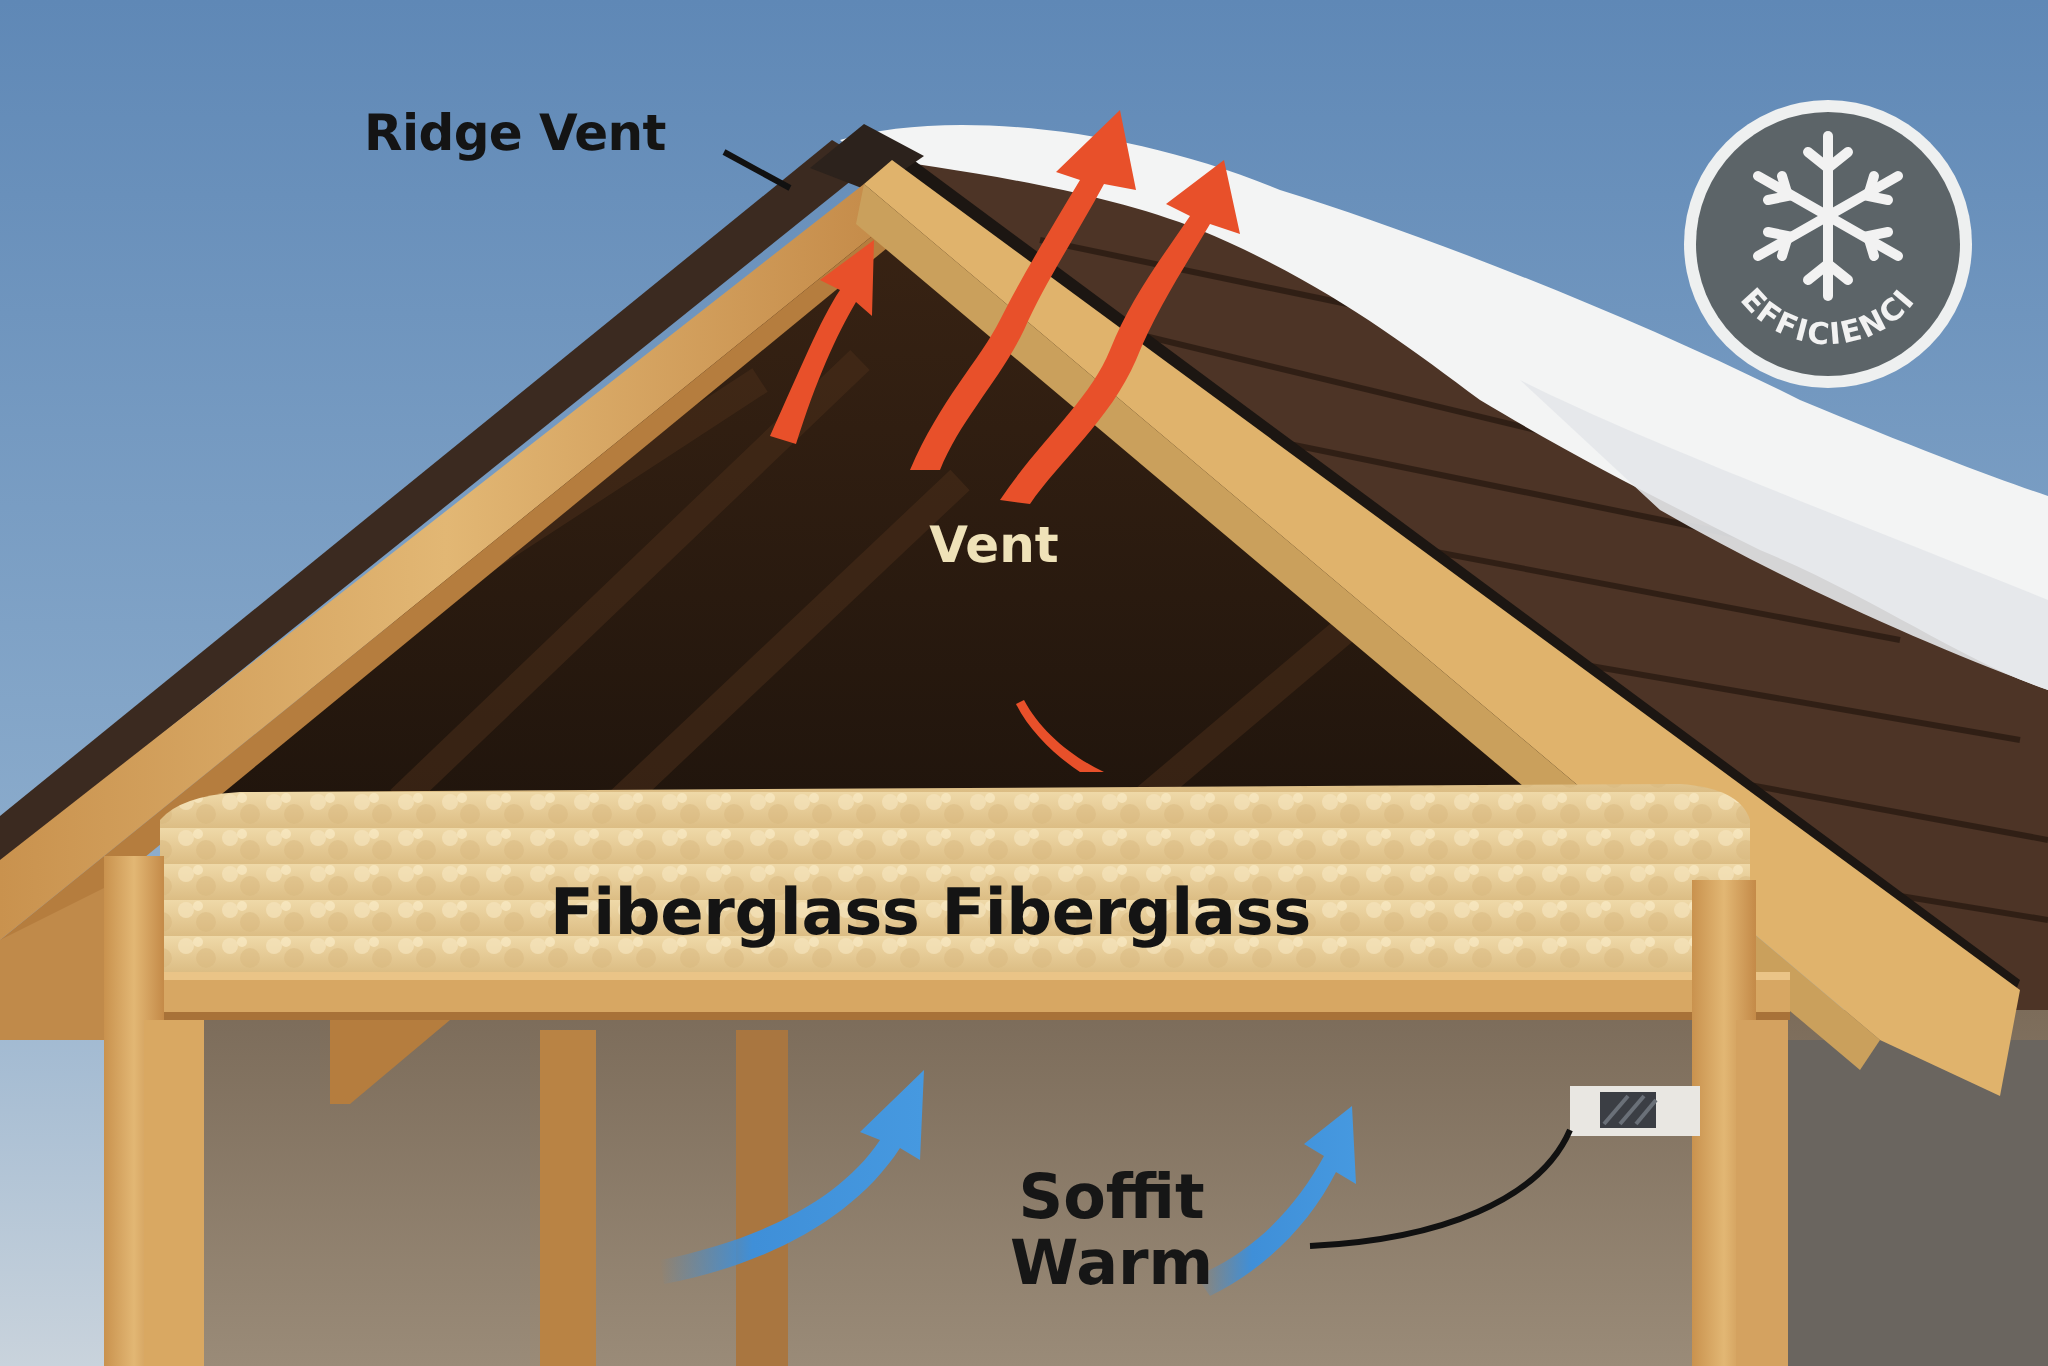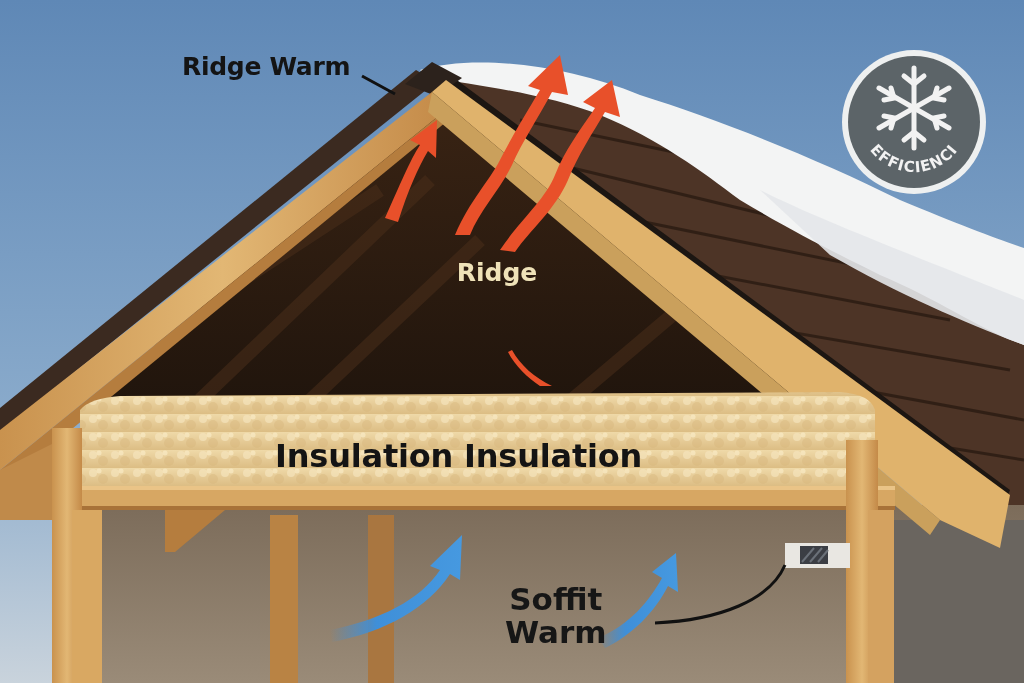--- a/index.html
+++ b/index.html
@@ -146,25 +146,25 @@
       <polyline points="110,68 100,70 103,80"></polyline>
       <polyline points="50,68 60,70 57,80"></polyline>
       <polyline points="110,52 100,50 103,40"></polyline>
     </g>
     <path id="badgeArc" d="M30,92 A55,55 0 0 0 130,92" fill="none"></path>
     <text font-family="DejaVu Sans, sans-serif" font-weight="bold" font-size="15" fill="#f2f2f2" letter-spacing="1">
       <textPath href="#badgeArc" startOffset="50%" text-anchor="middle">EFFICIENCI</textPath>
     </text>
   </svg>
 
-  <div class="lbl lbl-ridge">Ridge Warm</div>
+  <div class="lbl lbl-ridge">Ridge Vent</div>
 
   <div class="lbl lbl-warm">
-    <div>Ridge</div>
+    <div>Vent</div>
   </div>
 
-  <div class="lbl lbl-fiber">Insulation Insulation</div>
+  <div class="lbl lbl-fiber">Fiberglass Fiberglass</div>
 
   <div class="lbl lbl-soffit">
     <div>Soffit</div>
     <div>Warm</div>
   </div>
 </div>
 
 </body></html>

